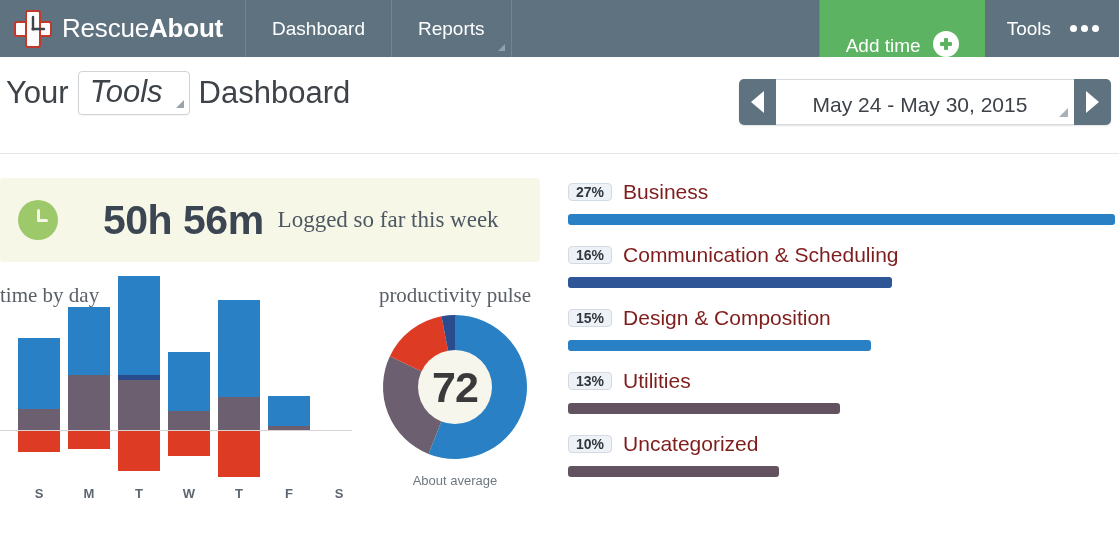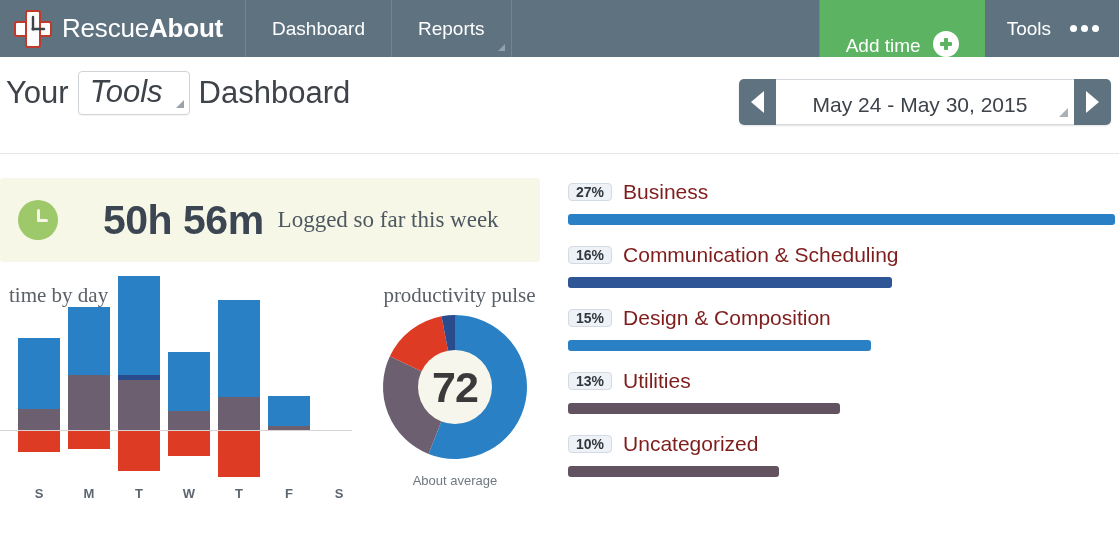--- a/index.html
+++ b/index.html
@@ -286,21 +286,20 @@
   .panels {
     position: relative;
     margin-top: 21px;
     display: flex;
   }
   .panel-title {
     font-family: "Liberation Serif", serif;
     font-size: 21px;
     color: #5a6068;
     margin-bottom: 1px;
-    padding-left: 9px;
   }
   .chart-panel { width: 362px; }
   .pulse-panel { width: 186px; text-align: center; }
 
   
   .barchart {
     position: relative;
     width: 352px;
     height: 168px;
     margin-top: 6px;

